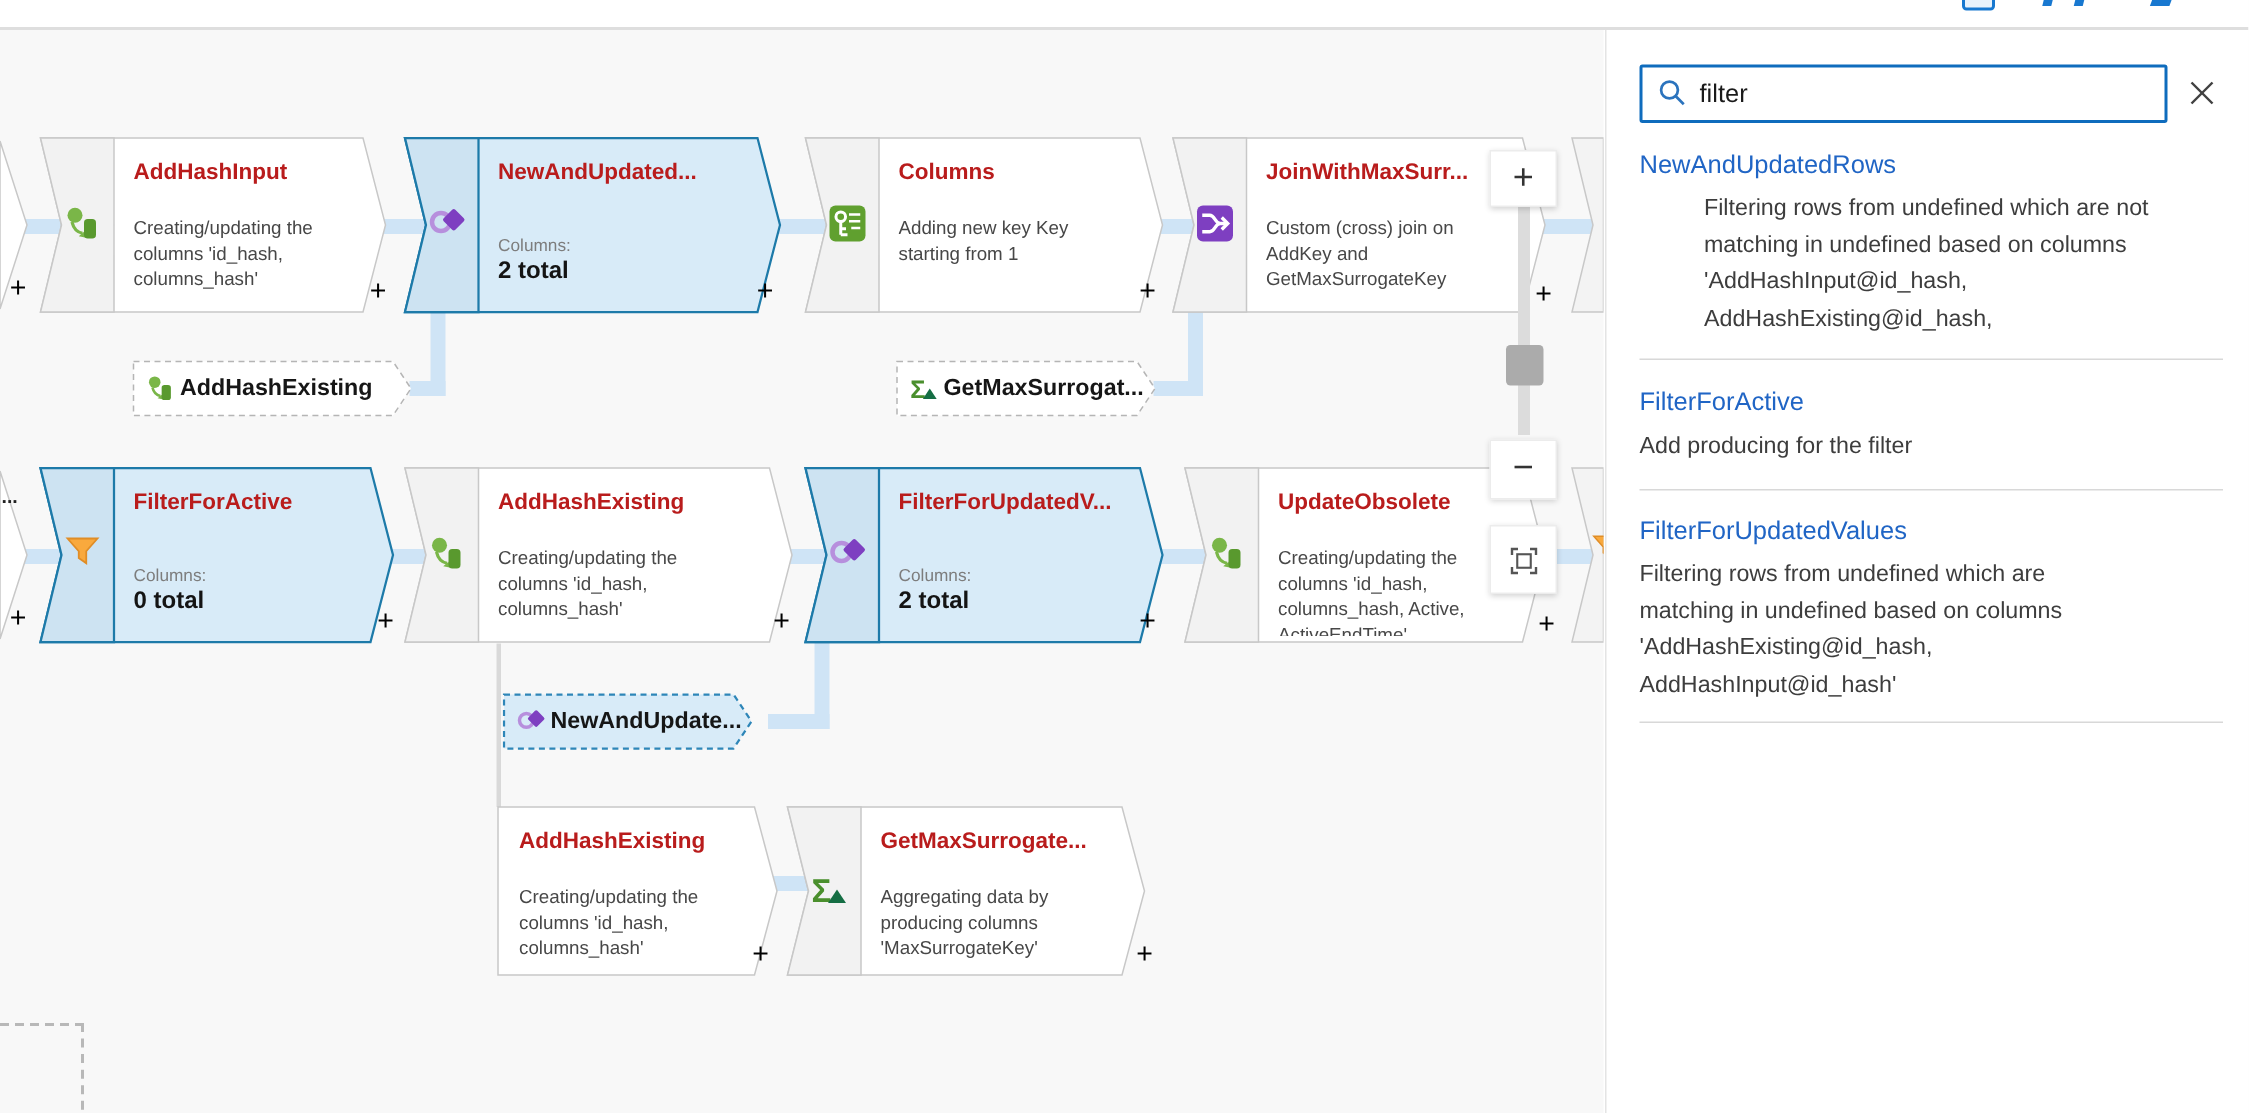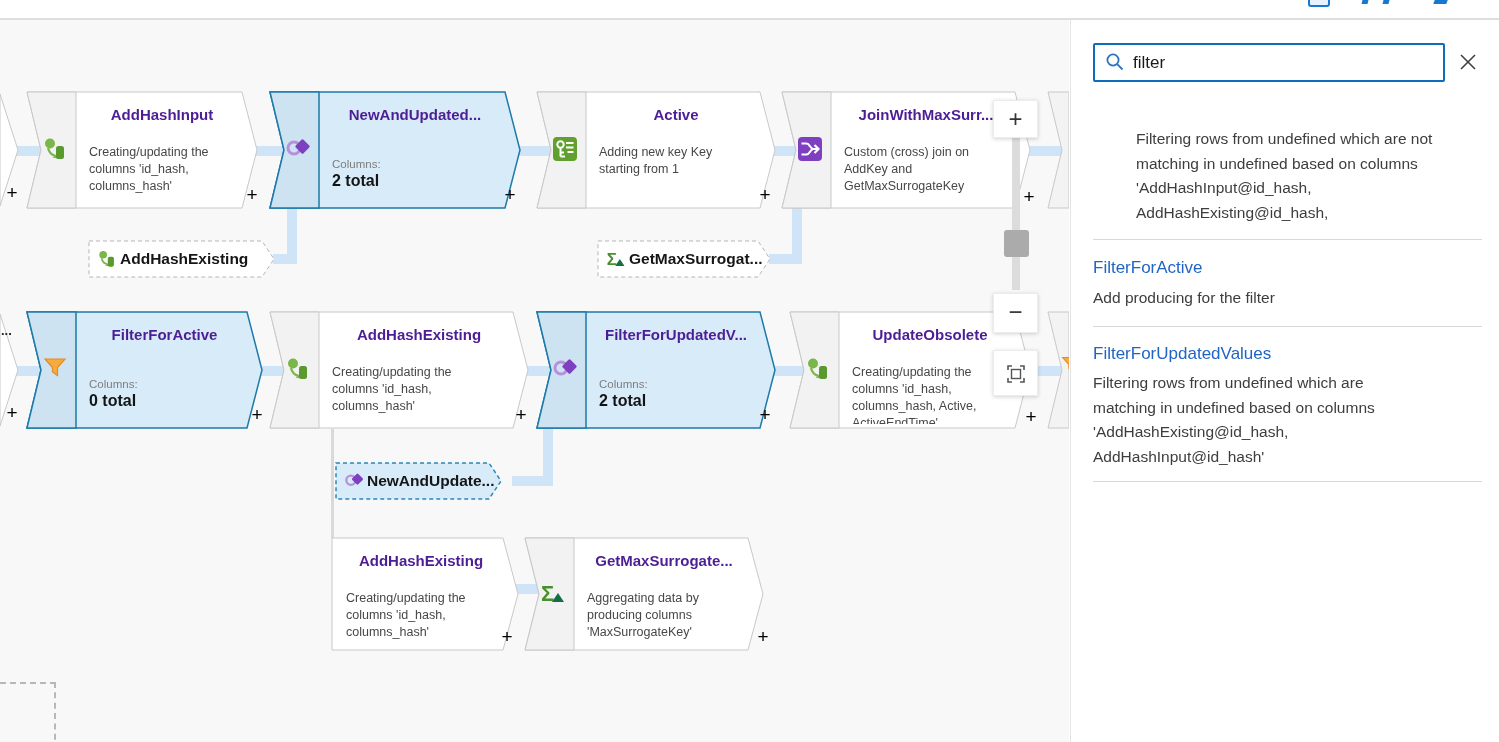--- a/index.html
+++ b/index.html
@@ -16,21 +16,21 @@
   
   .canvas { position:absolute; left:0; top:20px; width:1069px; height:722px;
     background:#f8f8f8; overflow:hidden; }
   .canvas .abs { position:absolute; }
 
   .conn { position:absolute; background:#cfe4f6; }
   .branchline { position:absolute; background:#d9d9d9; }
 
   .node { position:absolute; }
   .node svg.shape { position:absolute; left:0; top:0; overflow:visible; }
-  .ntitle { position:absolute; left:62px; top:14px; right:22px; font-size:15px; font-weight:bold; color:#4c1d95; white-space:nowrap; overflow:hidden;text-align:center; }
+  .ntitle { position:absolute; left:62px; top:14px; right:22px; font-size:15px; font-weight:bold; color:#b91c1c; white-space:nowrap; overflow:hidden; }
   .ndesc { position:absolute; left:62px; top:52px; right:18px; font-size:12.5px; line-height:17px; color:#474747; white-space:pre-line; overflow:hidden; }
   .ncols-label { position:absolute; left:62px; top:66px; font-size:11.5px; color:#7d7d7d; }
   .ncols-value { position:absolute; left:62px; top:80px; font-size:16px; font-weight:bold; color:#141414; }
   .nicon { position:absolute; left:15px; top:44px; width:26px; height:26px; }
   .plus { position:absolute; width:20px; height:22px; line-height:22px; text-align:center;
     font-size:19px; color:#000; cursor:pointer; z-index:6; }
   .ellipsis { position:absolute; font-size:13px; font-weight:bold; color:#222; }
 
   .refnode { position:absolute; cursor:pointer; }
   .refnode svg.shape { position:absolute; left:0; top:0; }
@@ -153,21 +153,21 @@
       <svg class="shape" width="239" height="117">
         <polygon points="0,0 223,0 238,58 223,116 0,116 14,58" fill="#ffffff" stroke="#c8c8c8"></polygon>
         <polygon points="0,0 49,0 49,116 0,116 14,58" fill="#f2f2f2" stroke="#c8c8c8"></polygon>
       </svg>
       <svg class="nicon" viewBox="0 0 26 26">
         <rect x="1" y="1" width="24" height="24" rx="4" fill="#60a02f"></rect>
         <circle cx="8.5" cy="8.5" r="3.2" fill="none" stroke="#fff" stroke-width="2"></circle>
         <path d="M8.5 12 v8.5 M8.5 20.5 h4.5 M8.5 16.5 h3.5" stroke="#fff" stroke-width="2" fill="none"></path>
         <path d="M14 7 h7.5 M14 11.5 h7.5 M15.5 16 h6" stroke="#fff" stroke-width="1.8"></path>
       </svg>
-      <div class="ntitle">Active</div>
+      <div class="ntitle">Columns</div>
       <div class="ndesc">Adding new key Key
 starting from 1</div>
     </div>
     <span class="plus" style="left:755px;top:164px;">+</span>
 
     <div class="node" style="left:782px;top:72px;width:248px;height:116px;">
       <svg class="shape" width="249" height="117">
         <polygon points="0,0 233,0 248,58 233,116 0,116 14,58" fill="#ffffff" stroke="#c8c8c8"></polygon>
         <polygon points="0,0 49,0 49,116 0,116 14,58" fill="#f2f2f2" stroke="#c8c8c8"></polygon>
       </svg>
@@ -338,20 +338,21 @@
         <circle cx="8" cy="8" r="5.6" fill="none" stroke="#2b73bd" stroke-width="1.8"></circle>
         <line x1="12.2" y1="12.2" x2="17.5" y2="17.5" stroke="#2b73bd" stroke-width="1.8"></line>
       </svg>
       <input type="text" value="filter" style="">
     </div>
     <svg class="closebtn" viewBox="0 0 24 24">
       <line x1="5" y1="5" x2="19" y2="19" stroke="#404040" stroke-width="1.6"></line>
       <line x1="19" y1="5" x2="5" y2="19" stroke="#404040" stroke-width="1.6"></line>
     </svg>
 
+    <div class="result-title" style="top:100px;">NewAndUpdatedRows</div>
     <div class="result-desc" style="top:127px;margin-left:43px;">Filtering rows from undefined which are not
 matching in undefined based on columns
 'AddHashInput@id_hash,
 AddHashExisting@id_hash,</div>
     <div class="pdiv" style="top:239px;"></div>
 
     <div class="result-title" style="top:258px;">FilterForActive</div>
     <div class="result-desc" style="top:286px;">Add producing for the filter</div>
     <div class="pdiv" style="top:326px;"></div>
 

